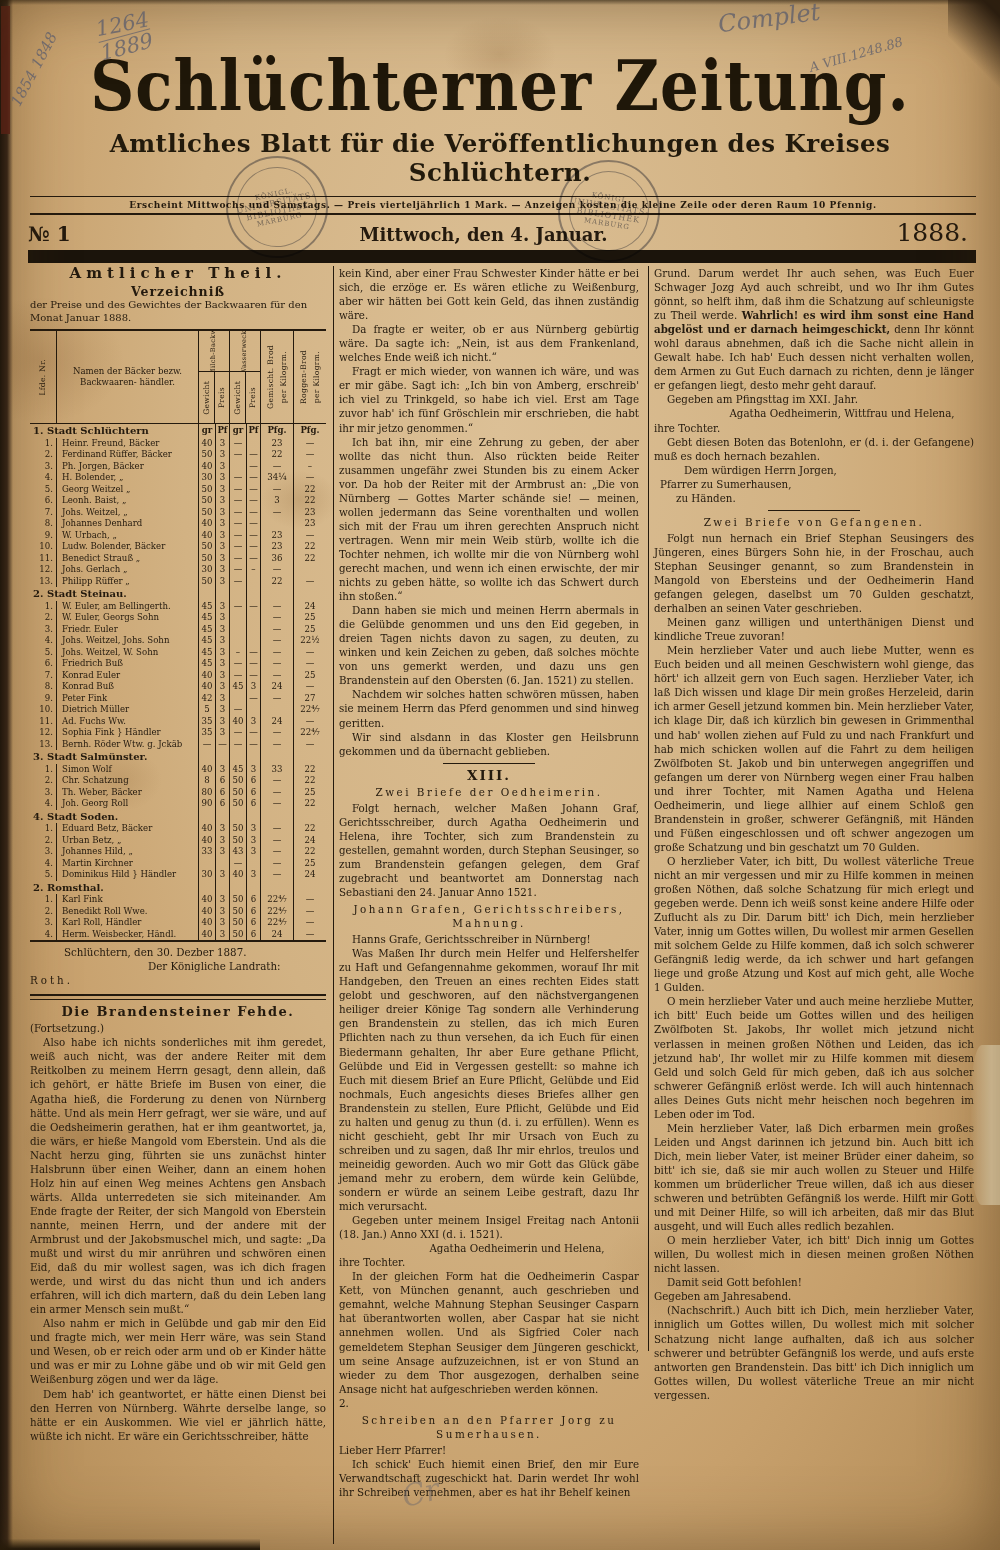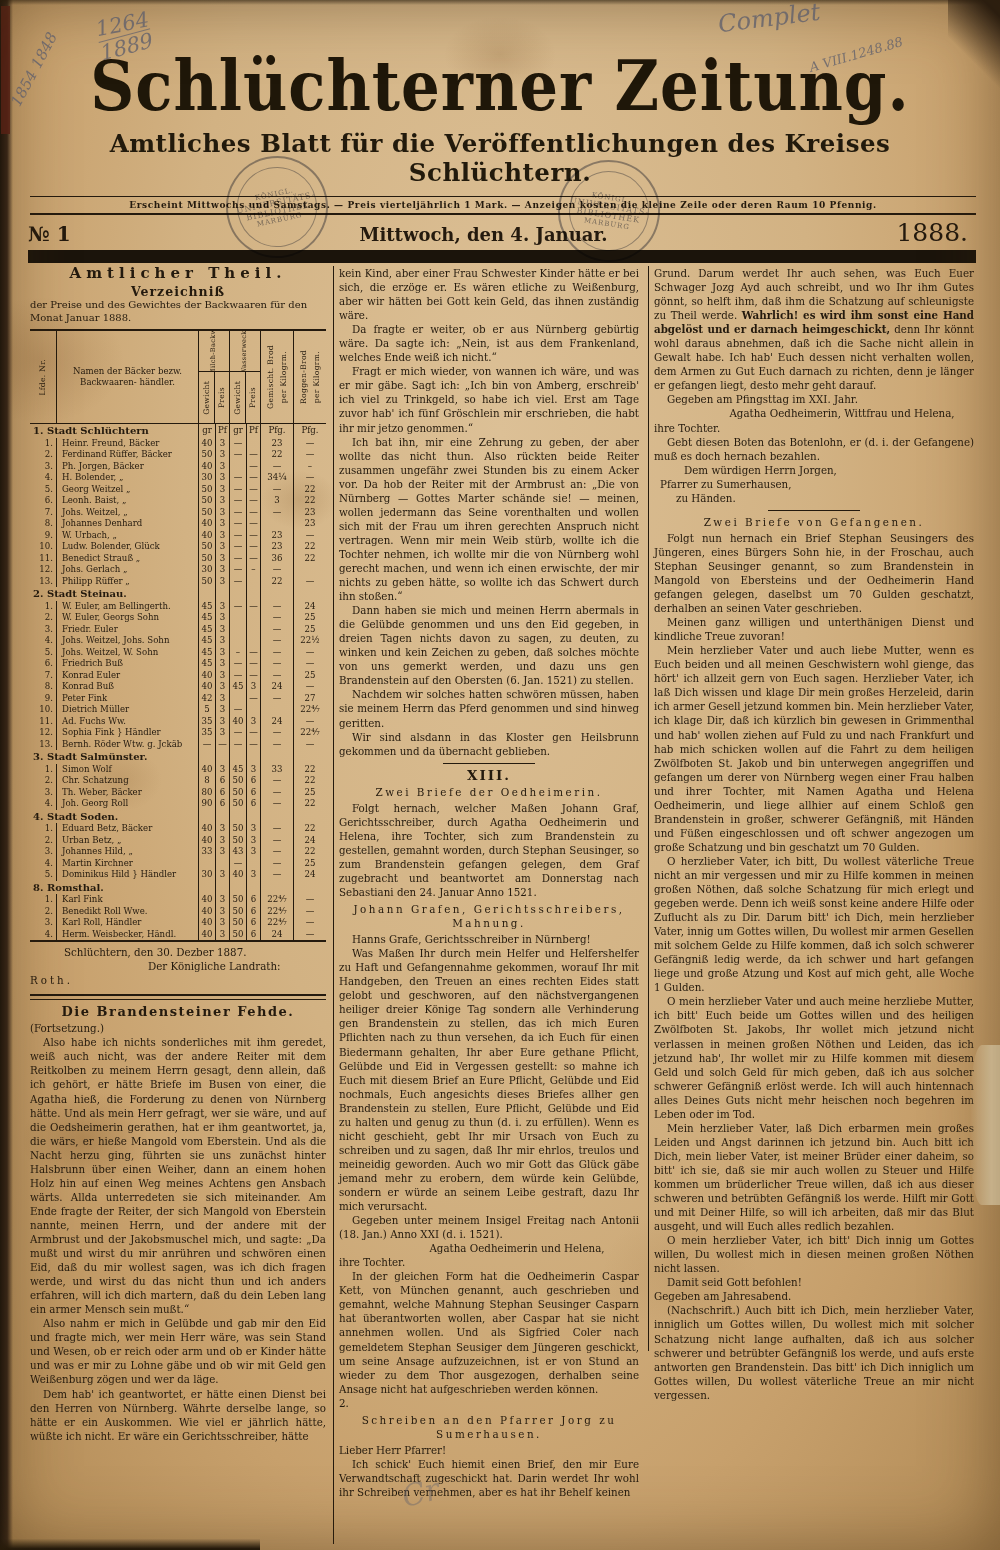--- a/index.html
+++ b/index.html
@@ -93,21 +93,21 @@
   .thead{display:grid;grid-template-columns:26px 142px 31px 31px 33px 33px;height:92px;border-bottom:1.5px solid #241a0e;}
   .trow{display:grid;grid-template-columns:26px 142px 17px 14px 17px 14px 33px 33px;}
   .trow-sec{display:grid;grid-template-columns:168px 17px 14px 17px 14px 33px 33px;}
   .tc{border-left:1px solid #241a0e;overflow:hidden;}
   .tc-first{border-left:none;}
   .tc-heavy{border-left:1.6px solid #241a0e;}
   .tc-nr{text-align:right;padding-right:3px;border-left:none;}
   .tc-name{padding-left:5px;white-space:nowrap;text-align:left;}
   .tc-val{text-align:center;}
   .sec-title{font-weight:bold;font-size:10px;padding-left:3px;white-space:nowrap;border-left:none;line-height:13.5px;}
-  .unit{text-align:center;font-weight:normal;line-height:13.5px;}
+  .unit{text-align:center;font-weight:bold;line-height:13.5px;}
   .vwrap{display:flex;align-items:center;justify-content:center;}
   .vtext{writing-mode:vertical-rl;transform:rotate(180deg);font-size:7.6px;letter-spacing:.3px;white-space:nowrap;}
   .th-name{display:flex;align-items:center;justify-content:center;text-align:center;font-size:8.6px;padding:0 6px;line-height:11px;}
   .th-group{display:flex;flex-direction:column;}
   .gtop{flex:0 0 40px;display:flex;align-items:center;justify-content:center;border-bottom:1px solid #241a0e;overflow:hidden;}
   .gtop .vtext{font-size:6.6px;}
   .gbot{flex:1;display:flex;}
   .gsub{flex:1;display:flex;align-items:center;justify-content:center;}
   .gsub + .gsub{border-left:1px solid #241a0e;}
   .th-wide{display:flex;align-items:center;justify-content:center;gap:1px;}
@@ -298,21 +298,21 @@
             <div class="tc tc-name">W. Urbach,        „</div>
             <div class="tc tc-val">40</div>
             <div class="tc tc-val">3</div>
             <div class="tc tc-val">—</div>
             <div class="tc tc-val">—</div>
             <div class="tc tc-val tc-heavy">23</div>
             <div class="tc tc-val">—</div>
           </div>
           <div class="trow">
             <div class="tc tc-nr">10.</div>
-            <div class="tc tc-name">Ludw. Bolender, Glück</div>
+            <div class="tc tc-name">Ludw. Bolender, Bäcker</div>
             <div class="tc tc-val">50</div>
             <div class="tc tc-val">3</div>
             <div class="tc tc-val">—</div>
             <div class="tc tc-val">—</div>
             <div class="tc tc-val tc-heavy">23</div>
             <div class="tc tc-val">22</div>
           </div>
           <div class="trow">
             <div class="tc tc-nr">11.</div>
             <div class="tc tc-name">Benedict Strauß  „</div>
@@ -584,21 +584,21 @@
             <div class="tc tc-nr">5.</div>
             <div class="tc tc-name">Dominikus Hild } Händler</div>
             <div class="tc tc-val">30</div>
             <div class="tc tc-val">3</div>
             <div class="tc tc-val">40</div>
             <div class="tc tc-val">3</div>
             <div class="tc tc-val tc-heavy">—</div>
             <div class="tc tc-val">24</div>
           </div>
           <div class="trow-sec">
-            <div class="tc sec-title">8. Romsthal.</div>
+            <div class="tc sec-title">2. Romsthal.</div>
             <div class="tc unit"></div>
             <div class="tc unit"></div>
             <div class="tc unit"></div>
             <div class="tc unit"></div>
             <div class="tc unit tc-heavy"></div>
             <div class="tc unit"></div>
           </div>
           <div class="trow">
             <div class="tc tc-nr">1.</div>
             <div class="tc tc-name">Karl Fink</div>

